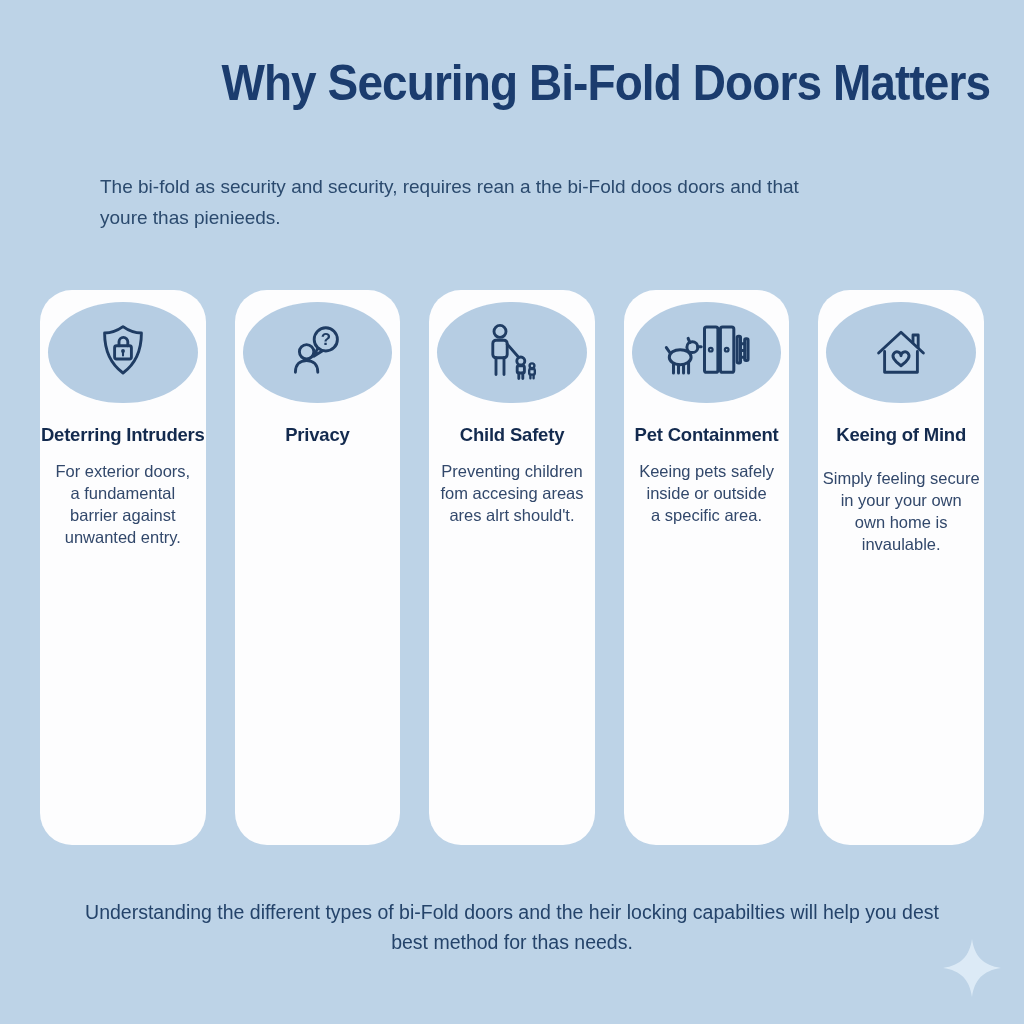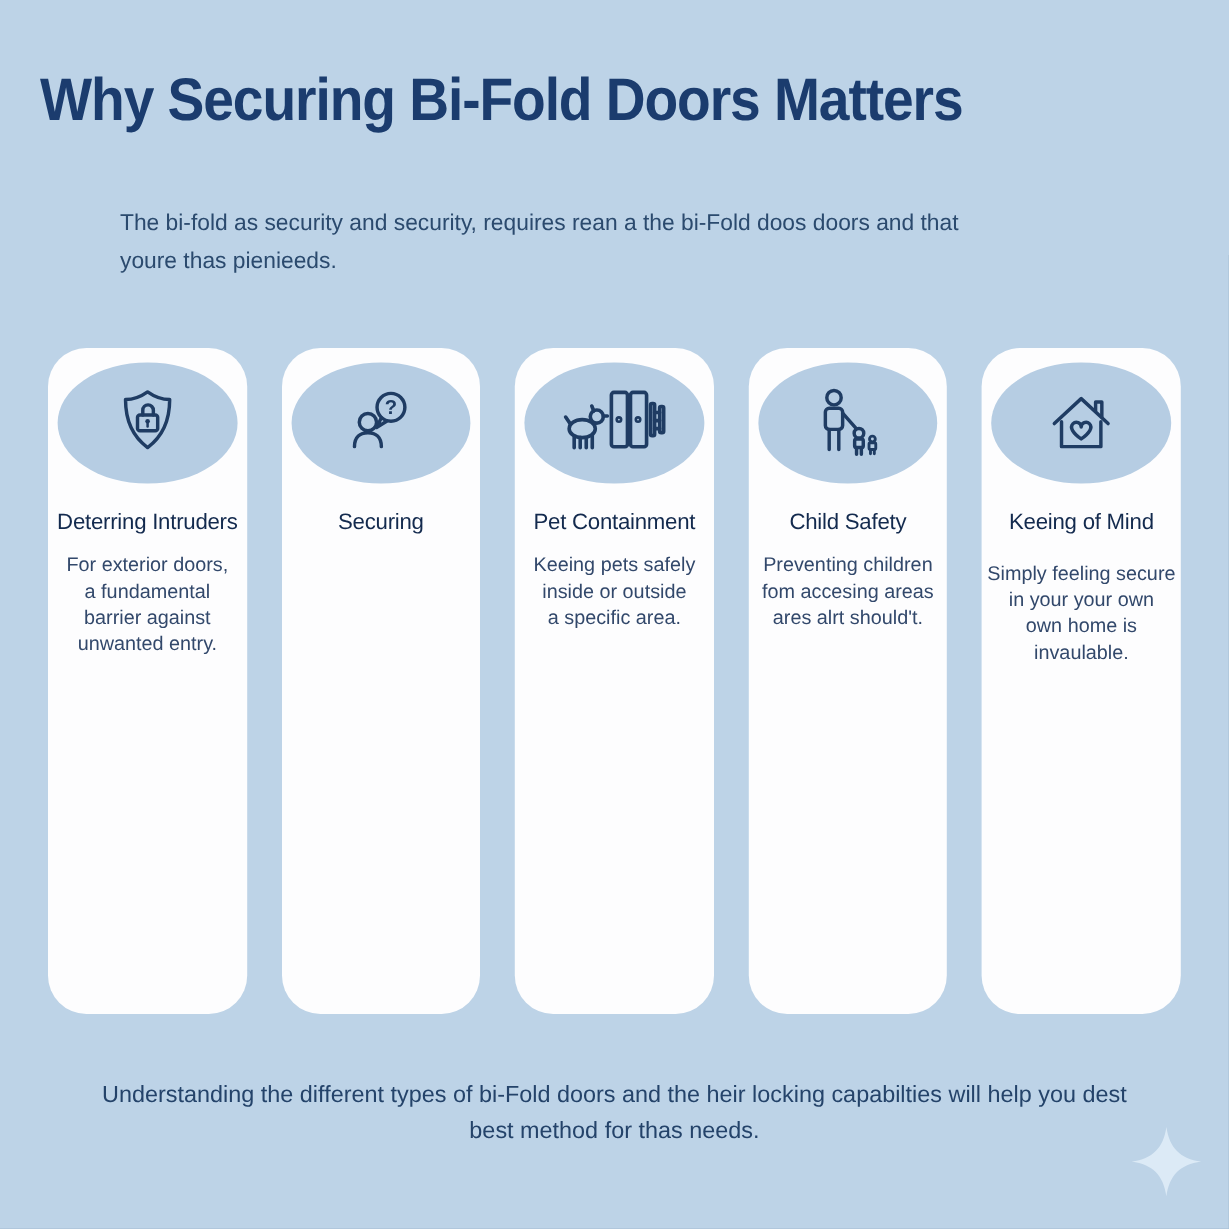--- a/index.html
+++ b/index.html
@@ -4,21 +4,21 @@
 <style>
   * { margin:0; padding:0; box-sizing:border-box; }
   html,body { background:#9fb6cc; }
   .canvas {
     position:relative; width:1024px; height:1024px; margin:0 auto;
     background:#bdd3e7; overflow:hidden;
     font-family:"Liberation Sans","DejaVu Sans",sans-serif;
   }
   .page-title {
     position:absolute; top:54px; left:0; right:0;
-    text-align:left; font-size:50px; font-weight:bold;
+    text-align:right; font-size:50px; font-weight:bold;
     color:#1b3c6e; letter-spacing:-1px; white-space:nowrap;
   }
   .page-title .squeeze { display:inline-block; transform:scaleX(.92); transform-origin:center; }
   .subtitle {
     position:absolute; top:172px; left:100px; right:88px;
     text-align:left; font-size:19px; line-height:1.62;
     color:#2b4a6e; white-space:pre-line;
   }
   .cards {
     position:absolute; top:290px; left:40px; right:40px; height:555px;
@@ -27,21 +27,21 @@
   .card {
     flex:1; background:#fdfdfe; border-radius:32px; text-align:center;
     overflow:hidden;
   }
   .icon-oval {
     height:101px; margin:12px 8px 0; background:#b6cde3; border-radius:50%;
     display:flex; align-items:center; justify-content:center;
   }
   .icon-oval svg { display:block; }
   .card-title {
-    margin-top:21px; font-size:18.5px; font-weight:normal;
+    margin-top:21px; font-size:18.5px; font-weight:bold;
     color:#132a4e; letter-spacing:-.2px;
   }
   .card-desc {
     margin:15px 4px 0; font-size:16.5px; line-height:1.33;
     color:#32486b; white-space:pre-line;
   }
   .card:nth-child(5) .card-desc { margin-top:22px; }
   .footer-note {
     position:absolute; top:897px; left:50px; right:50px;
     text-align:center; font-size:19.5px; line-height:1.55;
@@ -86,21 +86,44 @@
         <span>
           <svg width="64" height="64" viewBox="0 0 80 80">
             <circle class="ic" cx="51" cy="23" r="14.5"></circle>
             <path class="ic" d="M41,34 L36,44 L46.5,37.5"></path>
             <text x="51" y="30.5" text-anchor="middle" font-size="21" font-weight="bold" fill="#1f3c63" font-family="Liberation Sans, sans-serif">?</text>
             <circle class="ic" cx="27" cy="38.5" r="9"></circle>
             <path class="ic" d="M13,64 C13,54 19,49.5 27,49.5 C35,49.5 41,54 41,64"></path>
           </svg>
         </span>
       </div>
-      <div class="card-title">Securing</div>
+      <div class="card-title">Privacy</div>
+    </div>
+
+    <div class="card">
+      <div class="icon-oval">
+        <span>
+          <svg width="72" height="64" viewBox="0 0 90 80">
+            <circle class="ic" cx="30" cy="13" r="7.5"></circle>
+            <rect class="ic" x="21" y="24" width="18" height="22" rx="4"></rect>
+            <path class="ic" d="M25,46 V67 M35,46 V67"></path>
+            <path class="ic" d="M39,29 L53,45"></path>
+            <circle class="ic" cx="56" cy="50" r="5"></circle>
+            <rect class="ic" x="51.5" y="56" width="9" height="9" rx="2"></rect>
+            <path class="ic" d="M53.5,65 V72 M58.5,65 V72"></path>
+            <circle class="ic" cx="70" cy="56" r="3" style="stroke-width:3"></circle>
+            <rect class="ic" x="66.5" y="60" width="7" height="7" rx="1.5" style="stroke-width:3"></rect>
+            <path class="ic" d="M68,67 V71.5 M72,67 V71.5" style="stroke-width:3"></path>
+          </svg>
+        </span>
+      </div>
+      <div class="card-title">Child Safety</div>
+      <div class="card-desc">Preventing children
+fom accesing areas
+ares alrt should't.</div>
     </div>
 
     <div class="card">
       <div class="icon-oval">
         <span>
           <svg width="92" height="62" viewBox="0 0 102 74">
             <ellipse class="ic" cx="19" cy="42" rx="13" ry="9"></ellipse>
             <circle class="ic" cx="33.5" cy="30" r="6.5"></circle>
             <path class="ic" d="M30.5,24.5 L28.5,19.5"></path>
             <path class="ic" d="M40,29.5 h4"></path>
@@ -113,43 +136,20 @@
             <rect class="ic" x="87" y="17" width="4" height="32" rx="1.5"></rect>
             <rect class="ic" x="96" y="20" width="4" height="26" rx="1.5"></rect>
             <path class="ic" d="M91,26 H96 M91,34 H96 M91,42 H96"></path>
           </svg>
         </span>
       </div>
       <div class="card-title">Pet Containment</div>
       <div class="card-desc">Keeing pets safely
 inside or outside
 a specific area.</div>
-    </div>
-
-    <div class="card">
-      <div class="icon-oval">
-        <span>
-          <svg width="72" height="64" viewBox="0 0 90 80">
-            <circle class="ic" cx="30" cy="13" r="7.5"></circle>
-            <rect class="ic" x="21" y="24" width="18" height="22" rx="4"></rect>
-            <path class="ic" d="M25,46 V67 M35,46 V67"></path>
-            <path class="ic" d="M39,29 L53,45"></path>
-            <circle class="ic" cx="56" cy="50" r="5"></circle>
-            <rect class="ic" x="51.5" y="56" width="9" height="9" rx="2"></rect>
-            <path class="ic" d="M53.5,65 V72 M58.5,65 V72"></path>
-            <circle class="ic" cx="70" cy="56" r="3" style="stroke-width:3"></circle>
-            <rect class="ic" x="66.5" y="60" width="7" height="7" rx="1.5" style="stroke-width:3"></rect>
-            <path class="ic" d="M68,67 V71.5 M72,67 V71.5" style="stroke-width:3"></path>
-          </svg>
-        </span>
-      </div>
-      <div class="card-title">Child Safety</div>
-      <div class="card-desc">Preventing children
-fom accesing areas
-ares alrt should't.</div>
     </div>
 
     <div class="card">
       <div class="icon-oval">
         <span>
           <svg width="64" height="64" viewBox="0 0 80 80">
             <path class="ic" d="M12,40 L40,14 L68,40"></path>
             <path class="ic" d="M55,27 V17.5 H61.5 V33"></path>
             <path class="ic" d="M19.5,38 V64 H60.5 V38"></path>
             <path class="ic" d="M40,56 C31.5,50 27.5,44 31.5,40 C34.5,37 40,39 40,43.5 C40,39 45.5,37 48.5,40 C52.5,44 48.5,50 40,56 Z"></path>

